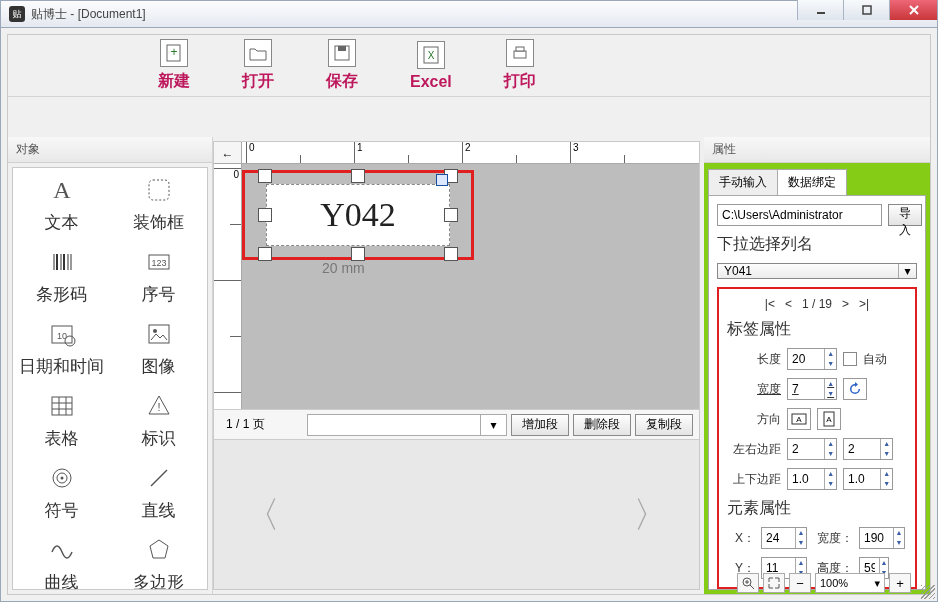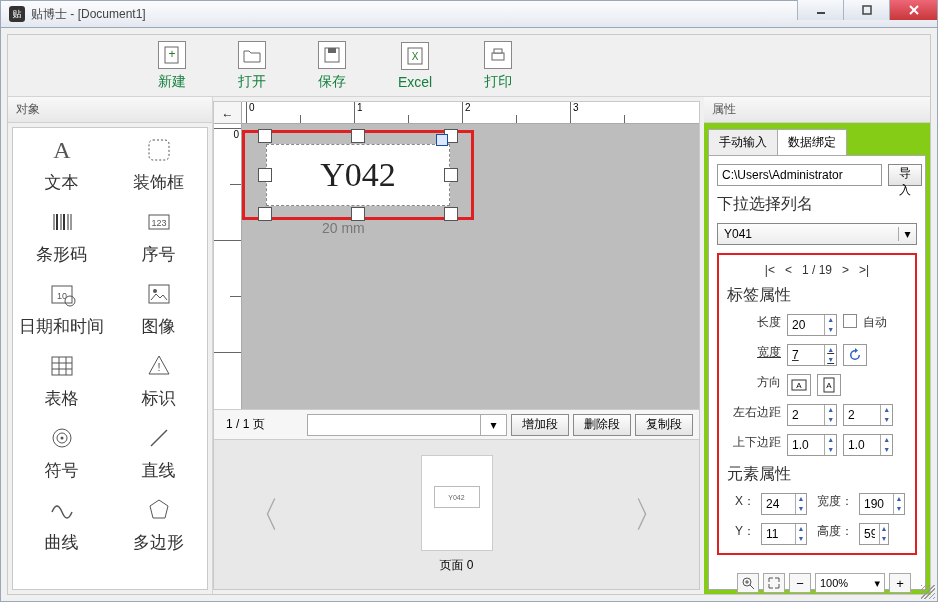--- a/index.html
+++ b/index.html
@@ -15,24 +15,24 @@
 .win-btn svg { width: 12px; height: 12px; }
 
 
 .frame { position:absolute; top:28px; left:0; right:0; bottom:0; background:#f0f0f0; border:1px solid #9aa7b8; border-top:none; padding:6px; }
 .inner { width:100%; height:100%; background:#f0f0f0; border:1px solid #c9c9c9; display:flex; flex-direction:column; }
 
 
 .toolbar { height:62px; display:flex; align-items:center; padding-left:150px; gap:52px; border-bottom:1px solid #d4d4d4; }
 .tb-item { display:flex; flex-direction:column; align-items:center; gap:4px; cursor:pointer; }
 .tb-item .ico { width:28px; height:28px; border:1px solid #888; display:flex; align-items:center; justify-content:center; background:#fff; position:relative; }
-.tb-item .lbl { font-size:14px; color:#15803d; }
-
-
-.body-row { display:flex; flex:1; min-height:0; }
+.tb-item .lbl { font-size:16px; color:#be185d;font-weight:bold; }
+
+
+.body-row { display:flex; flex:1; min-height:0;margin-top:40px; }
 
 
 .left-panel { width:205px; border-right:1px solid #d4d4d4; display:flex; flex-direction:column; background:#f0f0f0; }
 .panel-title { padding:4px 8px; background:linear-gradient(#f8f8f8,#e8e8e8); border-bottom:1px solid #d0d0d0; font-size:12px; color:#555;}
 .tool-grid { flex:1; background:#fff; border:1px solid #c9c9c9; margin:4px; display:grid; grid-template-columns:1fr 1fr; grid-auto-rows:72px; overflow:auto; }
 .tg-item { display:flex; flex-direction:column; align-items:center; justify-content:center; gap:6px; cursor:pointer; }
 .tg-item .tg-ico { width:30px; height:30px; display:flex; align-items:center; justify-content:center; }
 .tg-item .tg-lbl { font-size:17px; color:#333;}
 
 
@@ -72,21 +72,21 @@
 .thumb-card { width:72px; height:96px; background:#fff; border:1px solid #ccc; margin:0 auto 6px; position:relative;}
 .thumb-label-sample { position:absolute; top:30px; left:12px; right:12px; height:22px; border:1px solid #bbb; font-size:7px; display:flex; align-items:center; justify-content:center; color:#666;}
 
 
 .right-panel { width:226px; display:flex; flex-direction:column; background:#84cc16; padding:0 4px 4px;}
 .right-panel .panel-title{ margin:0 -4px;}
 .tabs { display:flex; margin-top:6px; }
 .tab { padding:4px 10px; border:1px solid #aaa; background:#eee; cursor:pointer; margin-right:-1px; font-size:12px;}
 .tab.active { background:#fff; border-bottom-color:#fff; }
 .tab-content { border:1px solid #aaa; background:#fff; margin-top:-1px; padding:8px; flex:1; overflow:auto; display:flex; flex-direction:column; gap:8px;}
-.field-row { display:flex; gap:6px; font-size:12px; color:#333;}
+.field-row { display:flex; align-items:center; gap:6px; font-size:12px; color:#333;}
 .txt-input { flex:1; height:22px; border:1px solid #999; padding:0 4px; background:#fff; font-size:12px;}
 .btn { height:22px; padding:0 10px; border:1px solid #888; background:linear-gradient(#fdfdfd,#e3e3e3); cursor:pointer; font-size:12px;}
 .combo { height:22px; border:1px solid #888; background:linear-gradient(#fdfdfd,#ececec); display:flex; align-items:center; width:100%;}
 .combo .cv{flex:1; padding:0 6px;} .combo .car{width:18px; text-align:center; border-left:1px solid #aaa;}
 .red-box { border:2px solid #e02020; padding:8px; display:flex; flex-direction:column; gap:8px; }
 .nav-row { display:flex; align-items:center; justify-content:center; gap:10px; font-size:12px;}
 .nav-row span{cursor:pointer; color:#333;}
 .section-title { font-size:16px; color:#333; }
 .spinner { width:50px; height:22px; border:1px solid #999; display:flex; background:#fff;}
 .spinner input{width:100%; border:none; padding:0 4px; font-size:12px; outline:none;}
@@ -347,26 +347,20 @@
               <div class="ca"></div>
               <div class="cb">▾</div>
             </div>
           <button class="sbtn">增加段</button>
           <button class="sbtn">删除段</button>
           <button class="sbtn">复制段</button>
         </div>
 
         <div class="thumb-row">
           <div class="nav-arrow l">〈</div>
-          <div class="thumb">
-            <div class="thumb-card">
-                <div class="thumb-label-sample">Y042</div>
-              </div>
-            <div>页面 0</div>
-          </div>
           <div class="nav-arrow r">〉</div>
         </div>
       </div>
 
       <div class="right-panel">
         <div class="panel-title">属性</div>
         <div class="tabs">
           <div class="tab">手动输入</div>
           <div class="tab active">数据绑定</div>
         </div>

